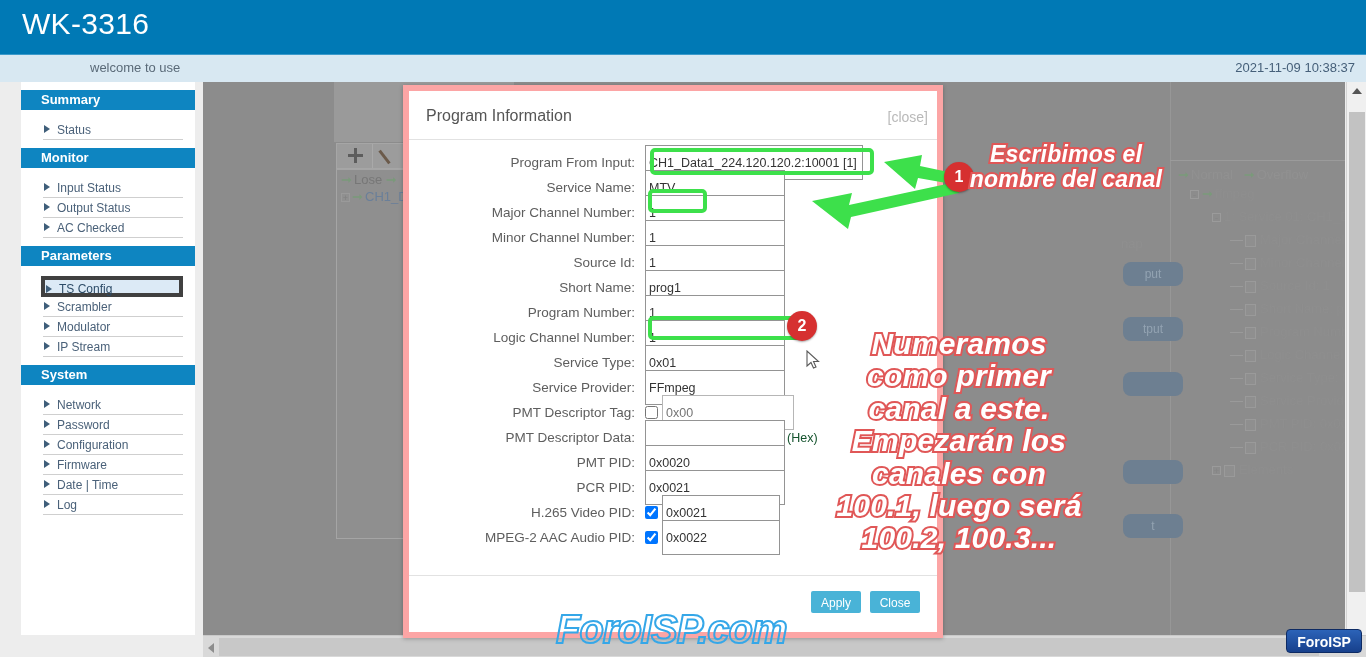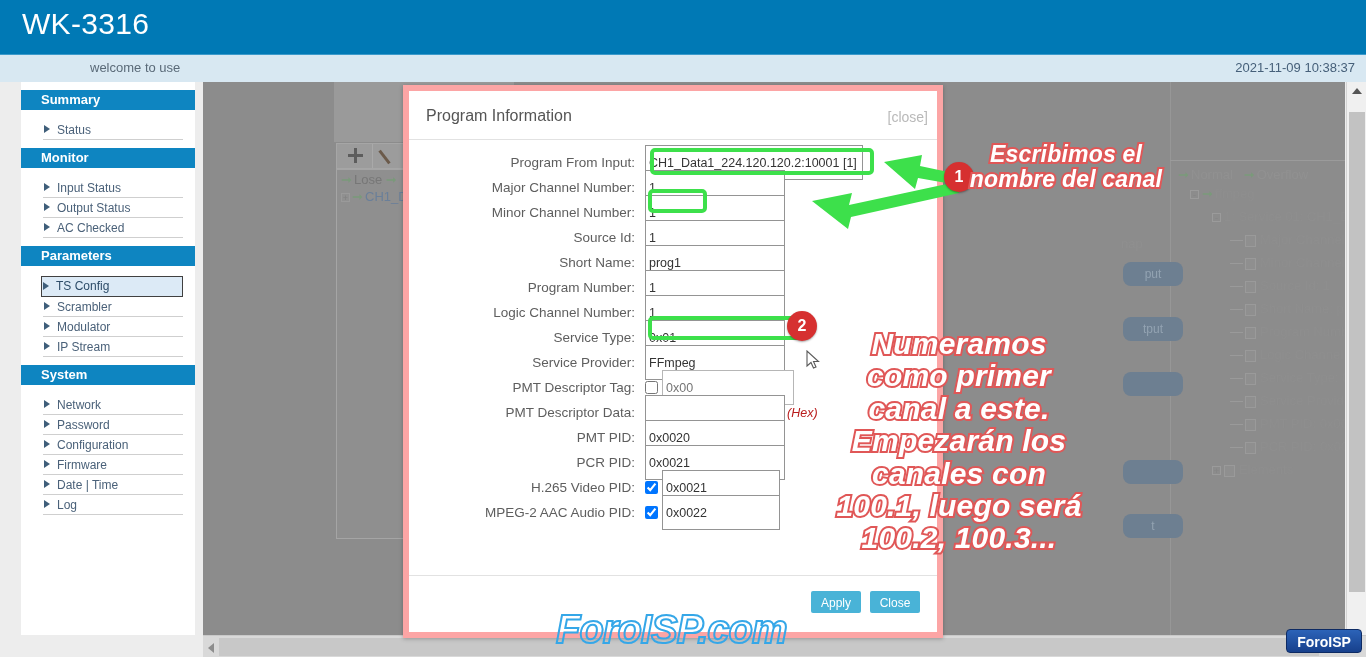--- a/index.html
+++ b/index.html
@@ -60,21 +60,21 @@
     white-space: nowrap; position: relative; padding-left: 14px;
   }
   .side-item .tri {
     position: absolute; left: 1px; top: 5px;
     width: 0; height: 0;
     border-left: 6px solid #3f5e7a;
     border-top: 4px solid transparent;
     border-bottom: 4px solid transparent;
   }
   .side-item.sel {
-    background: #dceaf6; border: 1px solid #404040;
+    background: #dceaf6; border: 4px solid #404040;
     margin-left: 20px; height: 21px; line-height: 19px;
     color: #2d4c68; font-weight: normal;
   }
 
   
   .content {
     position: absolute; left: 203px; top: 0px; width: 1142px; height: 553px;
     background: #8c8c8c;
     overflow: hidden;
   }
@@ -217,21 +217,21 @@
     font-size: 13.5px; color: #5e5e5e;
   }
   .finput {
     width: 140px; height: 35px;
     border: 1px solid #949494; background: #fff;
     font-family: "Liberation Sans", sans-serif; font-size: 12.5px;
     color: #333; padding: 0 3px; outline: none;
   }
   .finput.wide { width: 218px; }
   .finput.dis { color: #bdbdbd; border-color: #b6b6b6; }
-  .fsuffix { font-size: 12.5px; color: #b91c1c; margin-left: 2px; font-style: italic; }
+  .fsuffix { font-size: 12.5px; color: #14532d; margin-left: 2px; }
   .fcheck { margin: 0 4px 0 0; vertical-align: middle; }
   .chkwrap { display: inline-flex; align-items: center; }
   .modal-foot {
     position: absolute; left: 0; bottom: 0; width: 100%; height: 57px;
     border-top: 1px solid #e2e2e2;
   }
   .btn {
     position: absolute; top: 15px; height: 22px;
     background: #49b3d7; color: #ffffff;
     font-size: 12px; line-height: 22px; text-align: center;
@@ -458,20 +458,24 @@
       <div class="modal-close">[close]</div>
     </div>
 
     <div class="modal-body">
 
       <div class="frow">
         <div class="flabel">Program From Input:</div>
         <input class="finput wide" value="CH1_Data1_224.120.120.2:10001 [1]" style="">
       </div>
 
+      <div class="frow">
+        <div class="flabel">Service Name:</div>
+        <input class="finput" value="MTV" style="">
+      </div>
 
       <div class="frow">
         <div class="flabel">Major Channel Number:</div>
         <input class="finput" value="1" style="">
       </div>
 
       <div class="frow">
         <div class="flabel">Minor Channel Number:</div>
         <input class="finput" value="1" style="">
       </div>

